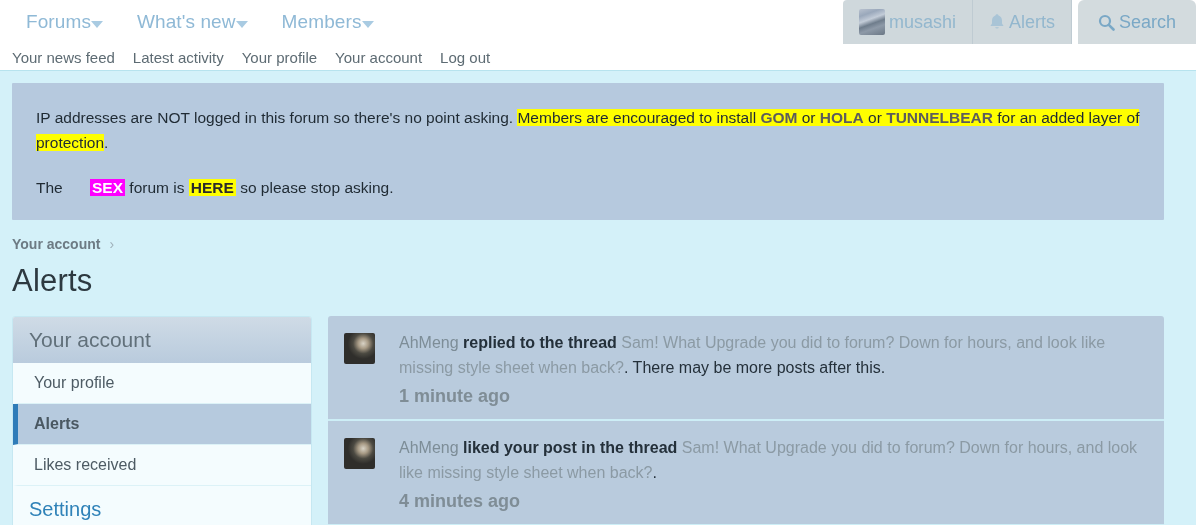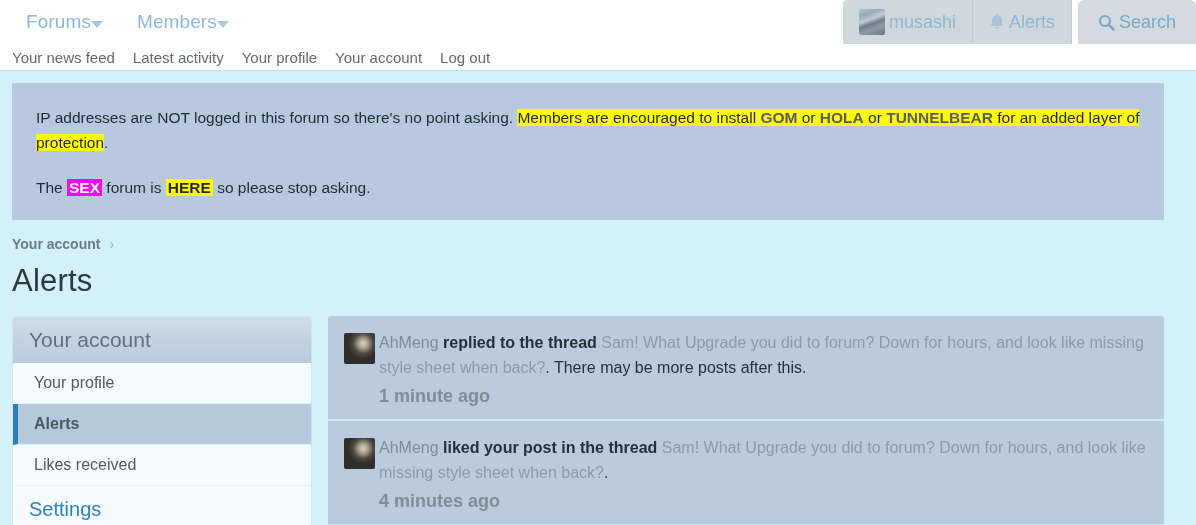--- a/index.html
+++ b/index.html
@@ -115,21 +115,21 @@
     background: #b6c9de;
     border-radius: 1px;
     padding: 22px 24px 20px 24px;
     color: #1f2a33;
     font-size: 15.5px;
     line-height: 25px;
   }
   .notice p + p { margin-top: 20px; }
 
   .hl-yellow { background: #ffff00; }
-  .hl-magenta { background: #ff00ff; color: #ffffff; font-weight: bold; padding: 0 2px; }
+  .hl-magenta { background: #ff00ff; color: #ffffff; font-weight: bold; padding: 0 2px; margin-left: 23px; }
   .hl-yellow-b { background: #ffff00; font-weight: bold; color: #2a2a2a; padding: 0 2px; }
   .vpn { font-weight: bold; color: #5c5c5c; }
 
   
   .breadcrumb {
     margin: 16px 0 0 12px;
     font-size: 14px;
     font-weight: bold;
     color: #6d7b84;
     display: flex;
@@ -197,21 +197,21 @@
 
   
   .alerts-panel {
     flex: 1;
     background: #b9cbdd;
     border-radius: 3px 3px 0 0;
   }
 
   .alert-row {
     display: flex;
-    gap: 4px;
+    gap: 24px;
     padding: 14px 18px 12px 16px;
     border-bottom: 2px solid #cdeef6;
   }
   .alert-row:last-child { border-bottom: none; }
 
   .avatar-lg {
     width: 31px; height: 31px;
     flex: none;
     margin-top: 3px;
     border-radius: 2px;
@@ -244,20 +244,24 @@
 <body>
 
 <div class="topbar">
   <div class="nav-main">
 
     <div class="nav-item">
       <span>Forums</span>
       <span class="caret"></span>
     </div>
 
+    <div class="nav-item">
+      <span>What's new</span>
+      <span class="caret"></span>
+    </div>
 
     <div class="nav-item">
       <span>Members</span>
       <span class="caret"></span>
     </div>
 
   </div>
 
   <div class="nav-right">
 

